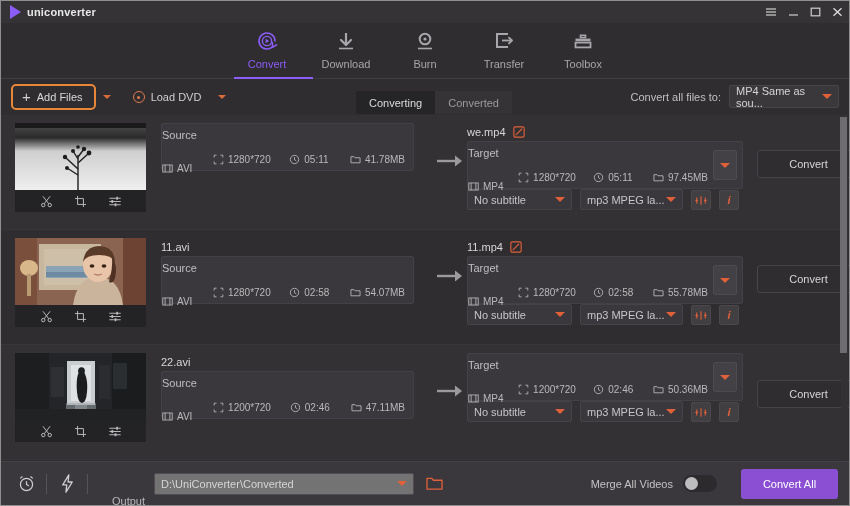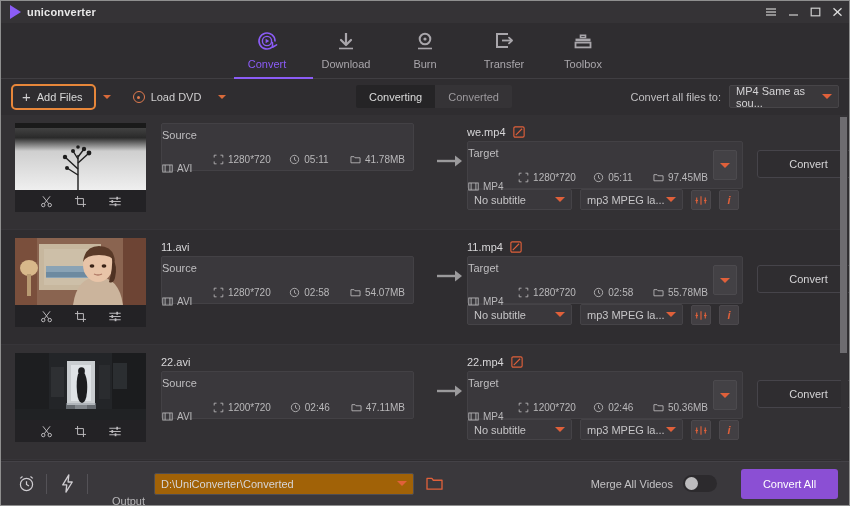--- a/index.html
+++ b/index.html
@@ -45,21 +45,21 @@
               border:2px solid #e8873a; border-radius:5px; color:#d9d9d9; cursor:default; }
   .addfiles .plus { font-size:15px; color:#d0cfd0; line-height:1; margin-top:-1px; }
   .caret-sm { width:0;height:0;border-left:4px solid transparent;border-right:4px solid transparent;
               border-top:4px solid #d96a3a; margin-left:7px; cursor:default; }
   .loaddvd { display:flex; align-items:center; gap:6px; margin-left:22px; color:#d0cfd0;
              cursor:default; }
   .dvd-ic { width:12px;height:12px;border:1.3px solid #e07a4e;border-radius:50%;
             display:flex;align-items:center;justify-content:center; }
   .dvd-ic i { width:3px;height:3px;background:#e07a4e;border-radius:50%;display:block; }
 
-  .segmented { position:absolute; left:355px; top:6px; display:flex; height:23px;
+  .segmented { position:absolute; left:355px; top:12px; display:flex; height:23px;
                background:#353336; border-radius:2px; overflow:hidden;justify-content:flex-end; }
   .seg { padding:0 13px; display:flex; align-items:center; font-size:11px;
          color:#9d9a9e; cursor:default; }
   .seg.active { background:#252426; color:#dcdcdc; }
 
   .convert-all-to { position:absolute; right:10px; top:6px; display:flex; align-items:center; gap:8px; }
   .cat-label { color:#c0bfc1; font-size:11px; }
   .preset-select { width:110px; height:23px; background:#3a383b; border:1px solid #474548;
                    border-radius:2px; display:flex; align-items:center; padding:0 6px;
                    justify-content:space-between; color:#d5d4d6; font-size:11px; cursor:default; }
@@ -123,21 +123,21 @@
                  background:#6e6c70; border-radius:0; cursor:default; }
 
   
   .bottombar { height:44px; flex:0 0 44px; background:#3a383c; display:flex;
                align-items:center; padding:0 11px; gap:0; position:relative;
                border-top:1px solid #444247; }
   .bb-ic { width:28px; height:28px; display:flex; align-items:center; justify-content:center;
            color:#cfcdd1; cursor:default; }
   .bb-sep { width:1px; height:20px; background:#545257; margin:0 6px; }
   .out-label { color:#b7b6b8; font-size:11px; margin-left:18px; margin-right:9px;margin-top:35px; }
-  .out-field { width:260px; height:22px; background:#a16207; border:1px solid #4f4d52;
+  .out-field { width:260px; height:22px; background:#737373; border:1px solid #4f4d52;
                border-radius:2px; display:flex; align-items:center; justify-content:space-between;
                padding:0 6px; color:#d6d5d7; font-size:11px; cursor:default; }
   .folder-btn { margin-left:12px; cursor:default; display:flex; }
   .merge-wrap { margin-left:auto; display:flex; align-items:center; gap:10px; }
   .merge-label { color:#c3c2c4; font-size:11px; }
   .toggle { width:34px; height:17px; background:#2c2a2d; border-radius:9px; position:relative;
             cursor:default; }
   .toggle .knob { position:absolute; left:2px; top:2px; width:13px; height:13px;
                   background:#bdbcbe; border-radius:50%; }
   .convert-all-btn { width:97px; height:30px; background:#8b4fd4; border-radius:3px;
@@ -749,29 +749,20 @@
         </div>
 
         <div class="arrow-col">
           <svg width="26" height="14" viewBox="0 0 26 14">
               <line x1="0" y1="7" x2="19" y2="7" stroke="#9b9a9c" stroke-width="2.4"></line>
               <path d="M18 1.6 L25 7 L18 12.4z" fill="#9b9a9c"></path>
             </svg>
         </div>
 
         <div class="tgt-col">
-          <div class="fname fname-tgt">
-            <span>22.mp4</span>
-            <span class="edit-ic">
-              <svg width="12" height="12" viewBox="0 0 14 14">
-                  <rect x="1" y="1" width="12" height="12" rx="1.5" fill="none" stroke="#e0603a" stroke-width="1.3"></rect>
-                  <path d="M3.2 10.6 L10.6 3.2" stroke="#e0603a" stroke-width="1.3"></path>
-                </svg>
-            </span>
-          </div>
           <div class="infobox target">
             <div class="infolabel">Target</div>
             <div class="chips">
               <span class="chip c1">
                 <svg width="11" height="11" viewBox="0 0 14 14">
                     <rect x="1" y="2.5" width="12" height="9" fill="none" stroke="#b9b8ba" stroke-width="1.1"></rect>
                     <rect x="3.4" y="2.5" width="1.1" height="9" fill="#b9b8ba"></rect>
                     <rect x="9.5" y="2.5" width="1.1" height="9" fill="#b9b8ba"></rect>
                   </svg>
                 <span>MP4</span>

